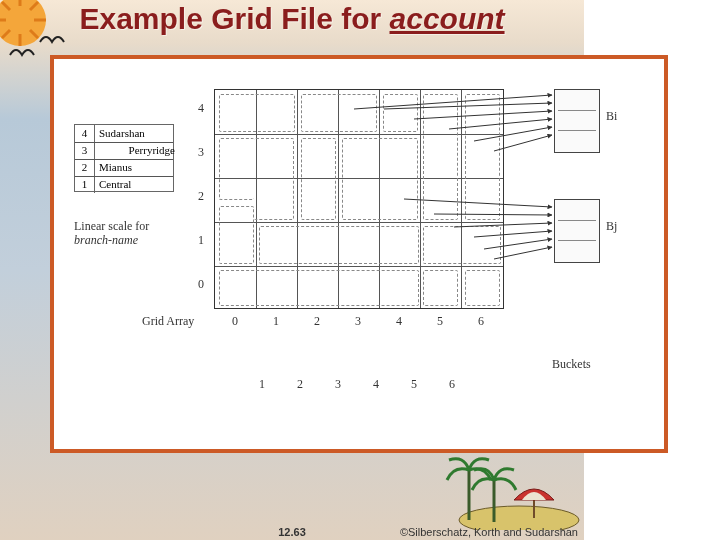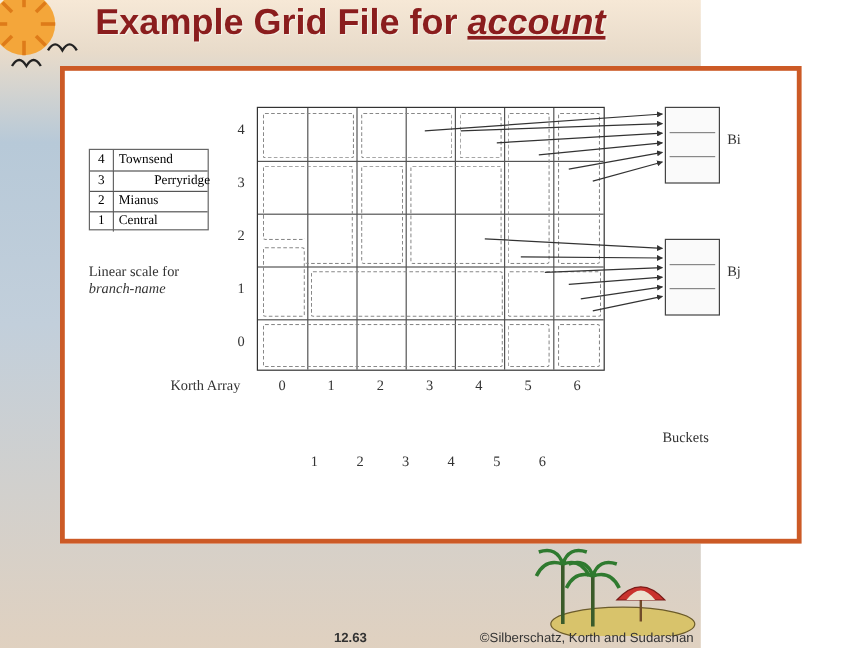--- a/index.html
+++ b/index.html
@@ -170,21 +170,21 @@
   </div>
 
   <div class="figbox">
     <div class="fig">
 
       <div class="linear-scale" style="left:20px; top:65px; width:100px; height:68px;">
         <div class="cell" style="left:0; top:0;  width:20px; height:17px;">4</div>
         <div class="cell" style="left:0; top:17px;width:20px; height:17px;">3</div>
         <div class="cell" style="left:0; top:34px;width:20px; height:17px;">2</div>
         <div class="cell" style="left:0; top:51px;width:20px; height:17px;">1</div>
-        <div class="cell" style="left:20px; top:0;  width:80px; height:17px; border-right:none; text-align:left; padding-left:4px;">Townsend</div>
+        <div class="cell" style="left:20px; top:0;  width:80px; height:17px; border-right:none; text-align:left; padding-left:4px;">Sudarshan</div>
         <div class="cell" style="left:20px; top:17px;width:80px; height:17px; border-right:none; text-align:right; padding-left:4px;">Perryridge</div>
         <div class="cell" style="left:20px; top:34px;width:80px; height:17px; border-right:none; text-align:left; padding-left:4px;">Mianus</div>
         <div class="cell" style="left:20px; top:51px;width:80px; height:17px; border-right:none; text-align:left; padding-left:4px;">Central</div>
         <div class="hline" style="left:0; right:0; top:17px;"></div>
         <div class="hline" style="left:0; right:0; top:34px;"></div>
         <div class="hline" style="left:0; right:0; top:51px;"></div>
       </div>
 
       <div class="lbl" style="left:20px; top:160px;">Linear scale for</div>
       <div class="lbl ital" style="left:20px; top:174px;">branch-name</div>
@@ -226,21 +226,21 @@
       <div class="lbl" style="left:144px; top:218px;">0</div>
 
       <div class="lbl" style="left:178px; top:255px;">0</div>
       <div class="lbl" style="left:219px; top:255px;">1</div>
       <div class="lbl" style="left:260px; top:255px;">2</div>
       <div class="lbl" style="left:301px; top:255px;">3</div>
       <div class="lbl" style="left:342px; top:255px;">4</div>
       <div class="lbl" style="left:383px; top:255px;">5</div>
       <div class="lbl" style="left:424px; top:255px;">6</div>
 
-      <div class="lbl" style="left:88px; top:255px;">Korth Array</div>
+      <div class="lbl" style="left:88px; top:255px;">Grid Array</div>
 
 
       <div class="lbl" style="left:205px; top:318px;">1</div>
       <div class="lbl" style="left:243px; top:318px;">2</div>
       <div class="lbl" style="left:281px; top:318px;">3</div>
       <div class="lbl" style="left:319px; top:318px;">4</div>
       <div class="lbl" style="left:357px; top:318px;">5</div>
       <div class="lbl" style="left:395px; top:318px;">6</div>
 
 

